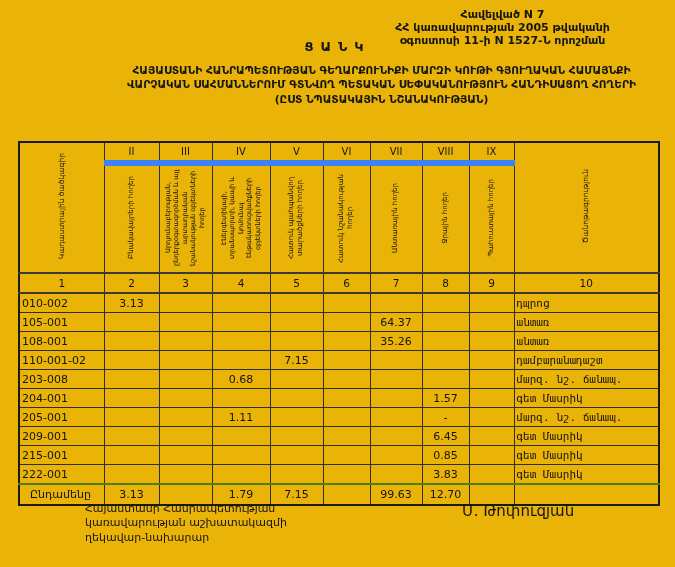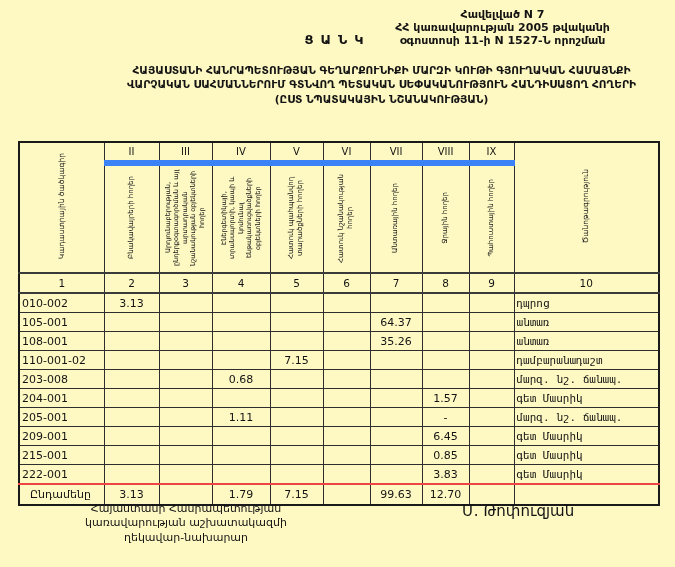--- a/index.html
+++ b/index.html
@@ -1,25 +1,25 @@
 <!DOCTYPE html>
 <html><head>
 <meta charset="utf-8">
 <style>
   html,body { margin:0; padding:0; background:#e8e8e8; }
   .page {
-    position:relative; width:675px; height:567px; background:#fef9c3;
+    position:relative; width:675px; height:567px; background:#eab308;
     font-family:"DejaVu Sans", sans-serif; color:#141414; overflow:hidden;
   }
   .appendix {
     position:absolute; top:8px; left:335px; width:335px;
     text-align:center; font-size:11px; font-weight:bold; line-height:1.2;
   }
   .doc-title {
-    position:absolute; top:32px; left:0; width:100%;
+    position:absolute; top:39px; left:0; width:100%;
     text-align:center; font-size:13px; font-weight:bold; letter-spacing:7px;
   }
   .subtitle {
     position:absolute; top:63px; left:0; width:100%;
     text-align:center; font-size:10.6px; font-weight:bold; line-height:1.35;margin-left:44px;
   }
   table.land-table {
     position:absolute; left:18px; top:141px; width:640px;
     border-collapse:collapse; table-layout:fixed;
     border:2px solid #1a1a1a;
@@ -34,24 +34,24 @@
     display:inline-block; writing-mode:vertical-rl; transform:rotate(180deg);
     font-size:7px; line-height:1.3; max-height:100px; white-space:normal; text-align:center;
   }
   .vtext.tall { max-height:122px; font-size:7.5px; }
   .vtext.vsmall { font-size:6.5px; }
   tr.num-row td { height:18px; text-align:center; font-size:10.5px; border-bottom:2px solid #3a3a3a; }
   tbody.rows td { height:18px; }
   td.code { text-align:left; padding-left:4px;margin-top:16px; }
   td.num  { text-align:center; }
   td.note { text-align:left; padding-left:4px; font-size:10.5px; border-bottom-style:solid;font-family:Liberation Mono, monospace; }
-  tr.total-row td { height:19px; border-top:2px solid #ef4444; }
+  tr.total-row td { height:19px; border-top:2px solid #4d7c0f; }
   tr.total-row td.code { padding-left:10px; }
   .footer-left {
-    position:absolute; left:85px; top:502px; font-size:11px; line-height:1.3;text-align:center;
+    position:absolute; left:85px; top:502px; font-size:11px; line-height:1.3;
   }
   .signature { position:absolute; left:462px; top:502px; font-size:15px; }
 </style>
 </head>
 <body>
 
 <div class="page">
 
   <div class="appendix">
     <div>Հավելված N 7</div>

